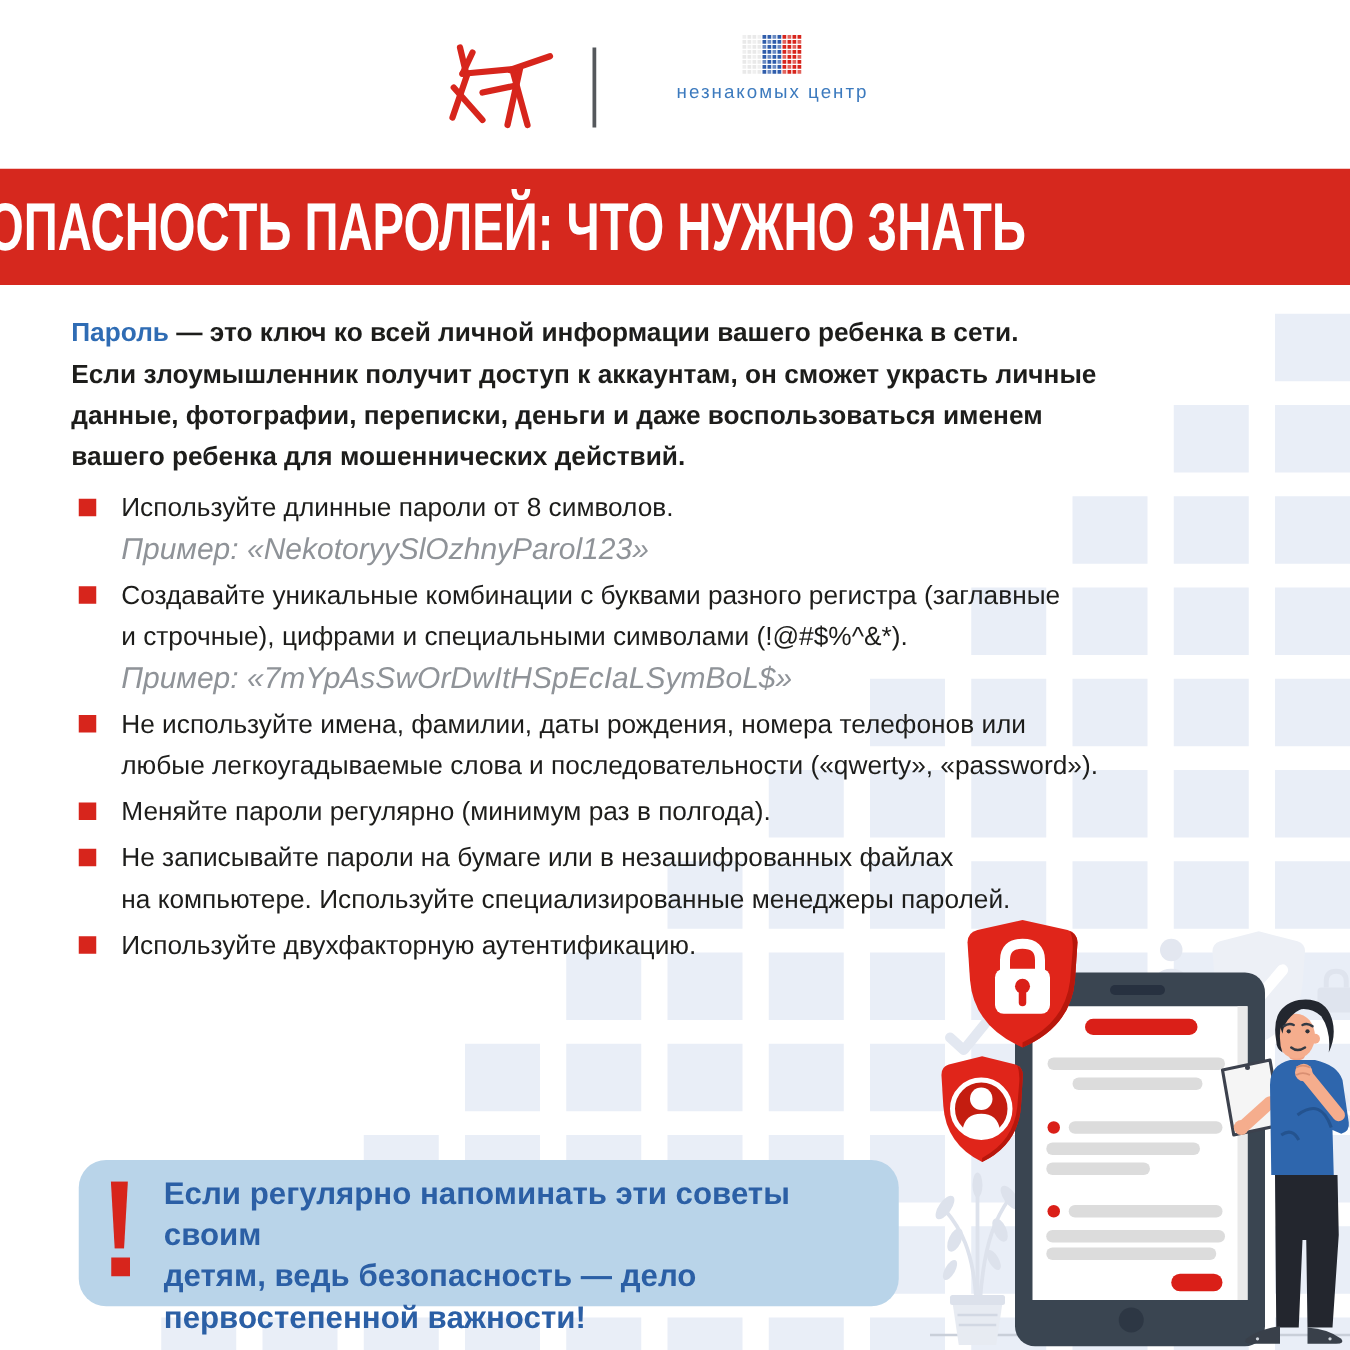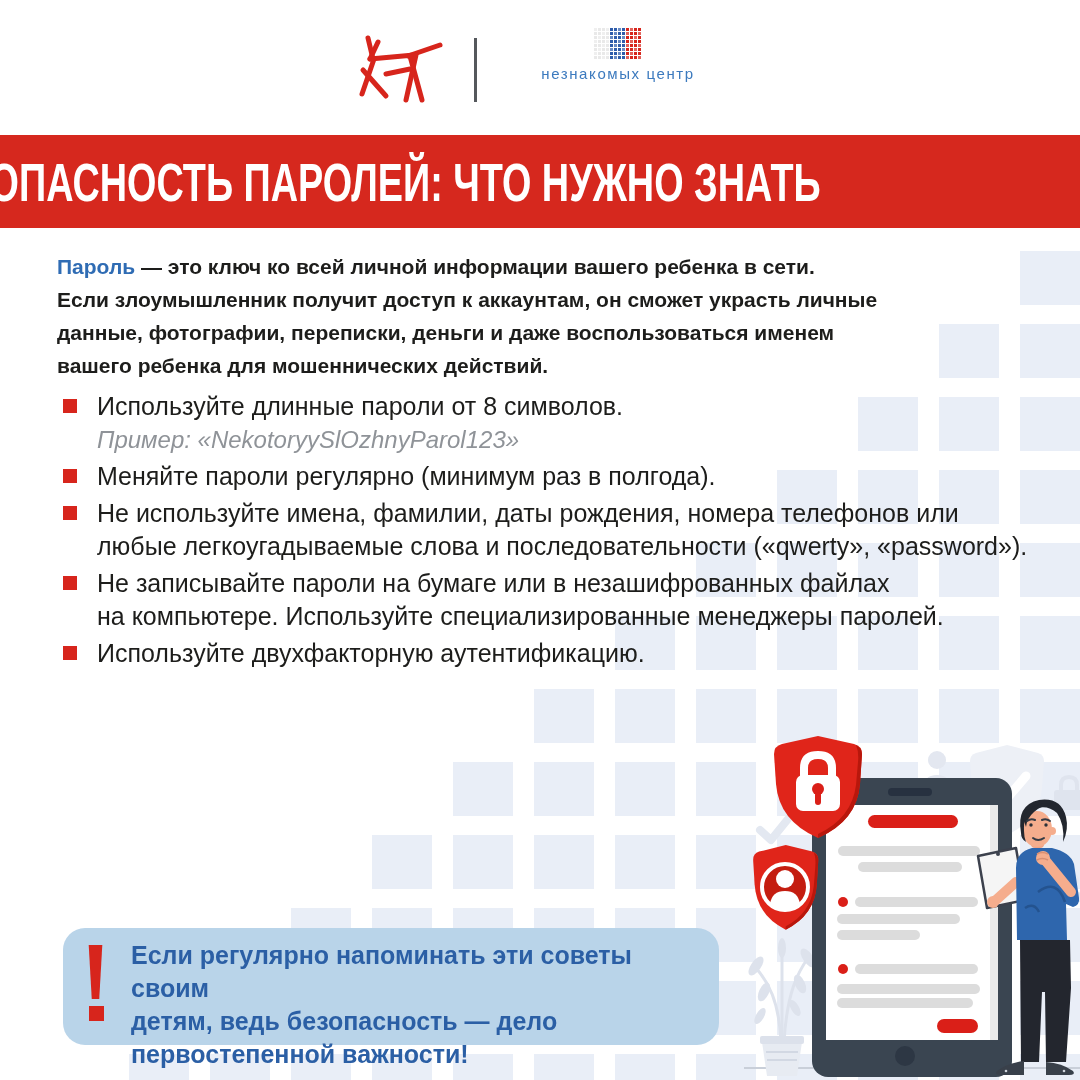--- a/index.html
+++ b/index.html
@@ -26,21 +26,21 @@
   .banner h1{margin:0 0 0 43px;color:#fff;font-size:54px;font-weight:700;white-space:nowrap;
              transform:scaleX(.70);transform-origin:left center;letter-spacing:0;}
 
   
   .content{position:absolute;left:57px;top:250px;width:990px;}
   .intro{margin:0;font-size:21px;line-height:33px;font-weight:700;white-space:pre-wrap;}
   .intro .lead{color:var(--accent-blue,#2f6cb4);}
   .tips{list-style:none;margin:8px 0 0 0;padding:0;}
   .tip{display:flex;margin:0 0 4px 0;}
   .tip .sq{flex:none;width:14px;height:14px;margin:9px 20px 0 6px;background:var(--red,#d7251c);}
-  .tip .t{margin:0;font-size:25px;line-height:33px;white-space:pre-line;}
+  .tip .t{margin:0;font-size:21px;line-height:33px;white-space:pre-line;}
   .tip .ex{margin:0;font-size:24px;line-height:33px;font-style:italic;color:var(--example-gray,#8f9398);white-space:pre-line;}
 
   
   .callout{position:absolute;left:63px;top:928px;width:656px;height:117px;border-radius:22px;
            background:var(--callout-bg,#b9d4e9);}
   .excl-bar{position:absolute;left:24px;top:17px;width:17px;height:54px;background:var(--red,#d7251c);
             clip-path:polygon(10% 0,90% 0,72% 100%,28% 100%);}
   .excl-dot{position:absolute;left:26px;top:78px;width:15px;height:15px;background:var(--red,#d7251c);}
   .callout p{margin:0;padding:11px 10px 0 68px;font-size:25px;line-height:33px;font-weight:700;
              color:var(--callout-text,#2b5fa5);white-space:pre-line;}
@@ -169,28 +169,36 @@
       <li class="tip">
         <span class="sq"></span>
         <div>
             <p class="t">Используйте длинные пароли от 8 символов.</p>
              <p class="ex">Пример: «NekotoryySlOzhnyParol123»</p>
           </div>
       </li>
       <li class="tip">
         <span class="sq"></span>
         <div>
-            <p class="t">Меняйте пароли регулярно (минимум раз в полгода).</p>
+            <p class="t">Создавайте уникальные комбинации с буквами разного регистра (заглавные
+и строчные), цифрами и специальными символами (!@#$%^&amp;*).</p>
+             <p class="ex">Пример: «7mYpAsSwOrDwItHSpEcIaLSymBoL$»</p>
           </div>
       </li>
       <li class="tip">
         <span class="sq"></span>
         <div>
             <p class="t">Не используйте имена, фамилии, даты рождения, номера телефонов или
 любые легкоугадываемые слова и последовательности («qwerty», «password»).</p>
+          </div>
+      </li>
+      <li class="tip">
+        <span class="sq"></span>
+        <div>
+            <p class="t">Меняйте пароли регулярно (минимум раз в полгода).</p>
           </div>
       </li>
       <li class="tip">
         <span class="sq"></span>
         <div>
             <p class="t">Не записывайте пароли на бумаге или в незашифрованных файлах
 на компьютере. Используйте специализированные менеджеры паролей.</p>
           </div>
       </li>
       <li class="tip">

